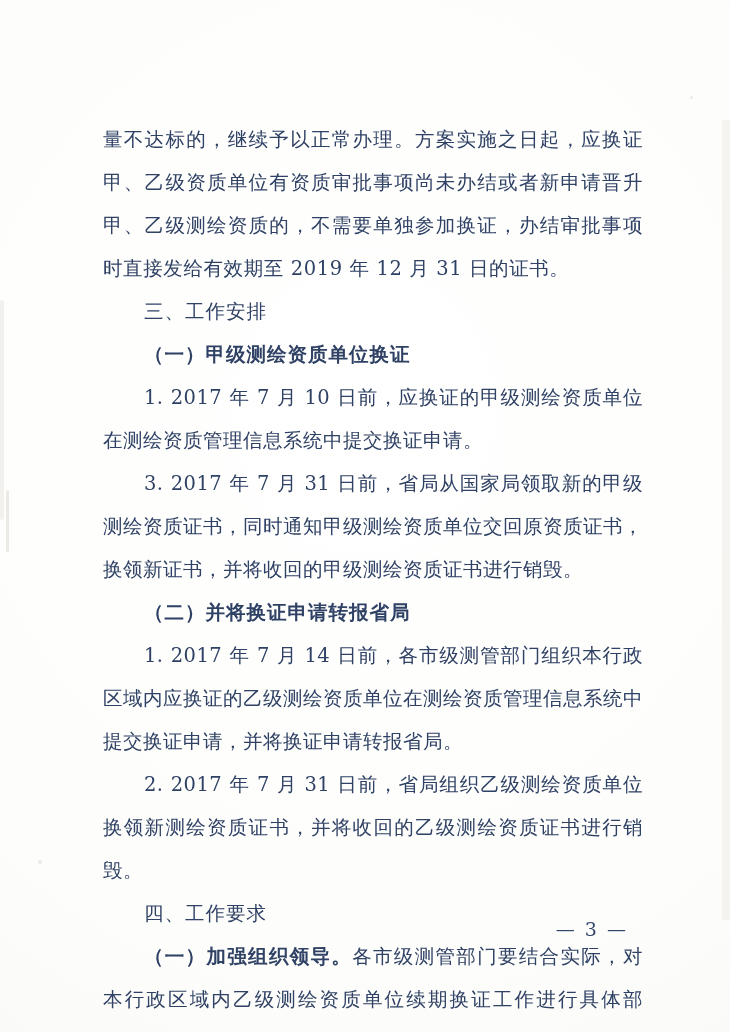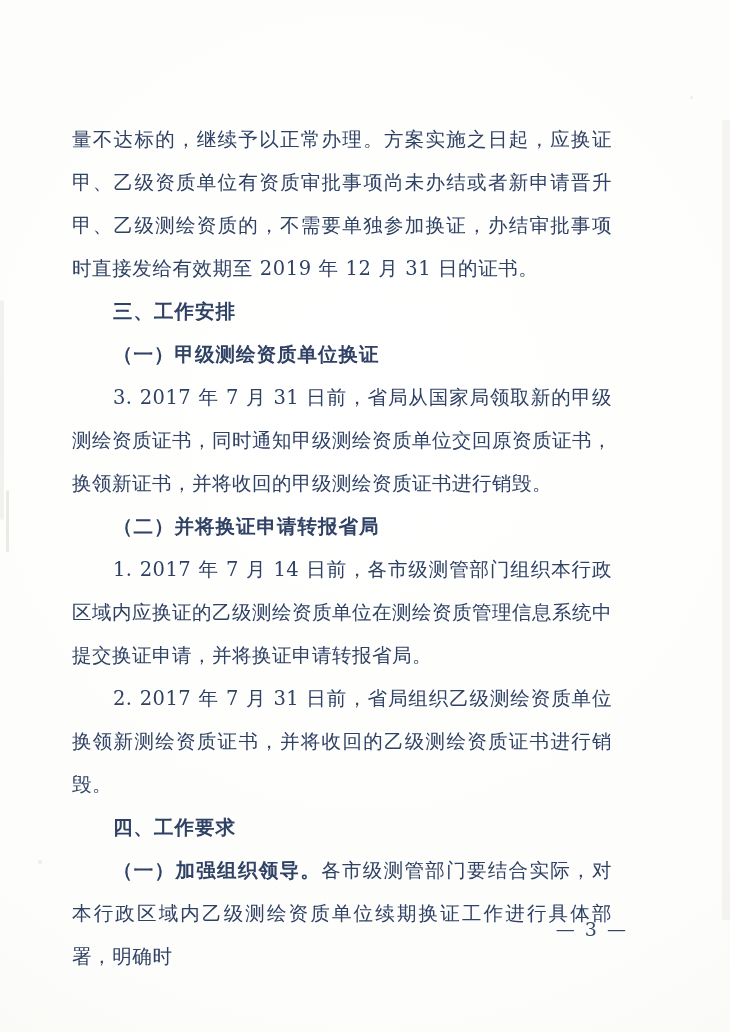--- a/index.html
+++ b/index.html
@@ -17,21 +17,21 @@
   }
   
   .page {
     position: absolute;
     inset: 0;
     background:
       radial-gradient(120% 90% at 50% 40%, #ffffff 0%, #fdfdfb 60%, #f7f7f4 100%);
   }
   .page-inner {
     position: absolute;
-    left: 72px;
+    left: 103px;
     top: 118px;
     width: 540px;
     height: 810px;
   }
   .doc-body {
     font-size: 19.5px;
     line-height: 43px;
     color: #2f4164;
     letter-spacing: 0.6px;
     text-align: justify;
@@ -41,21 +41,21 @@
     margin: 0;
   }
   .para {
     text-indent: 2.1em;
   }
   .flow {
     text-indent: 0;
   }
   .heading {
     text-indent: 2.1em;
-    font-weight: bold;
+    font-weight: normal;
     letter-spacing: 1px;
   }
   .subheading {
     text-indent: 2.1em;
     font-weight: bold;
     letter-spacing: 1px;
     font-family: Liberation Serif, serif;
   }
   .lead-bold {
     font-weight: bold;
@@ -104,20 +104,21 @@
 
   <div class="page-inner">
     <div class="doc-body">
 
       <p class="flow">量不达标的，继续予以正常办理。方案实施之日起，应换证甲、乙级资质单位有资质审批事项尚未办结或者新申请晋升甲、乙级测绘资质的，不需要单独参加换证，办结审批事项时直接发给有效期至 2019 年 12 月 31 日的证书。</p>
 
       <p class="heading">三、工作安排</p>
 
       <p class="subheading">（一）甲级测绘资质单位换证</p>
 
+      <p class="para num">1. 2017 年 7 月 10 日前，应换证的甲级测绘资质单位在测绘资质管理信息系统中提交换证申请。</p>
 
 
       <p class="para num">3. 2017 年 7 月 31 日前，省局从国家局领取新的甲级测绘资质证书，同时通知甲级测绘资质单位交回原资质证书，换领新证书，并将收回的甲级测绘资质证书进行销毁。</p>
 
       <p class="subheading">（二）并将换证申请转报省局</p>
 
       <p class="para num">1. 2017 年 7 月 14 日前，各市级测管部门组织本行政区域内应换证的乙级测绘资质单位在测绘资质管理信息系统中提交换证申请，并将换证申请转报省局。</p>
 
       <p class="para num">2. 2017 年 7 月 31 日前，省局组织乙级测绘资质单位换领新测绘资质证书，并将收回的乙级测绘资质证书进行销毁。</p>
 

